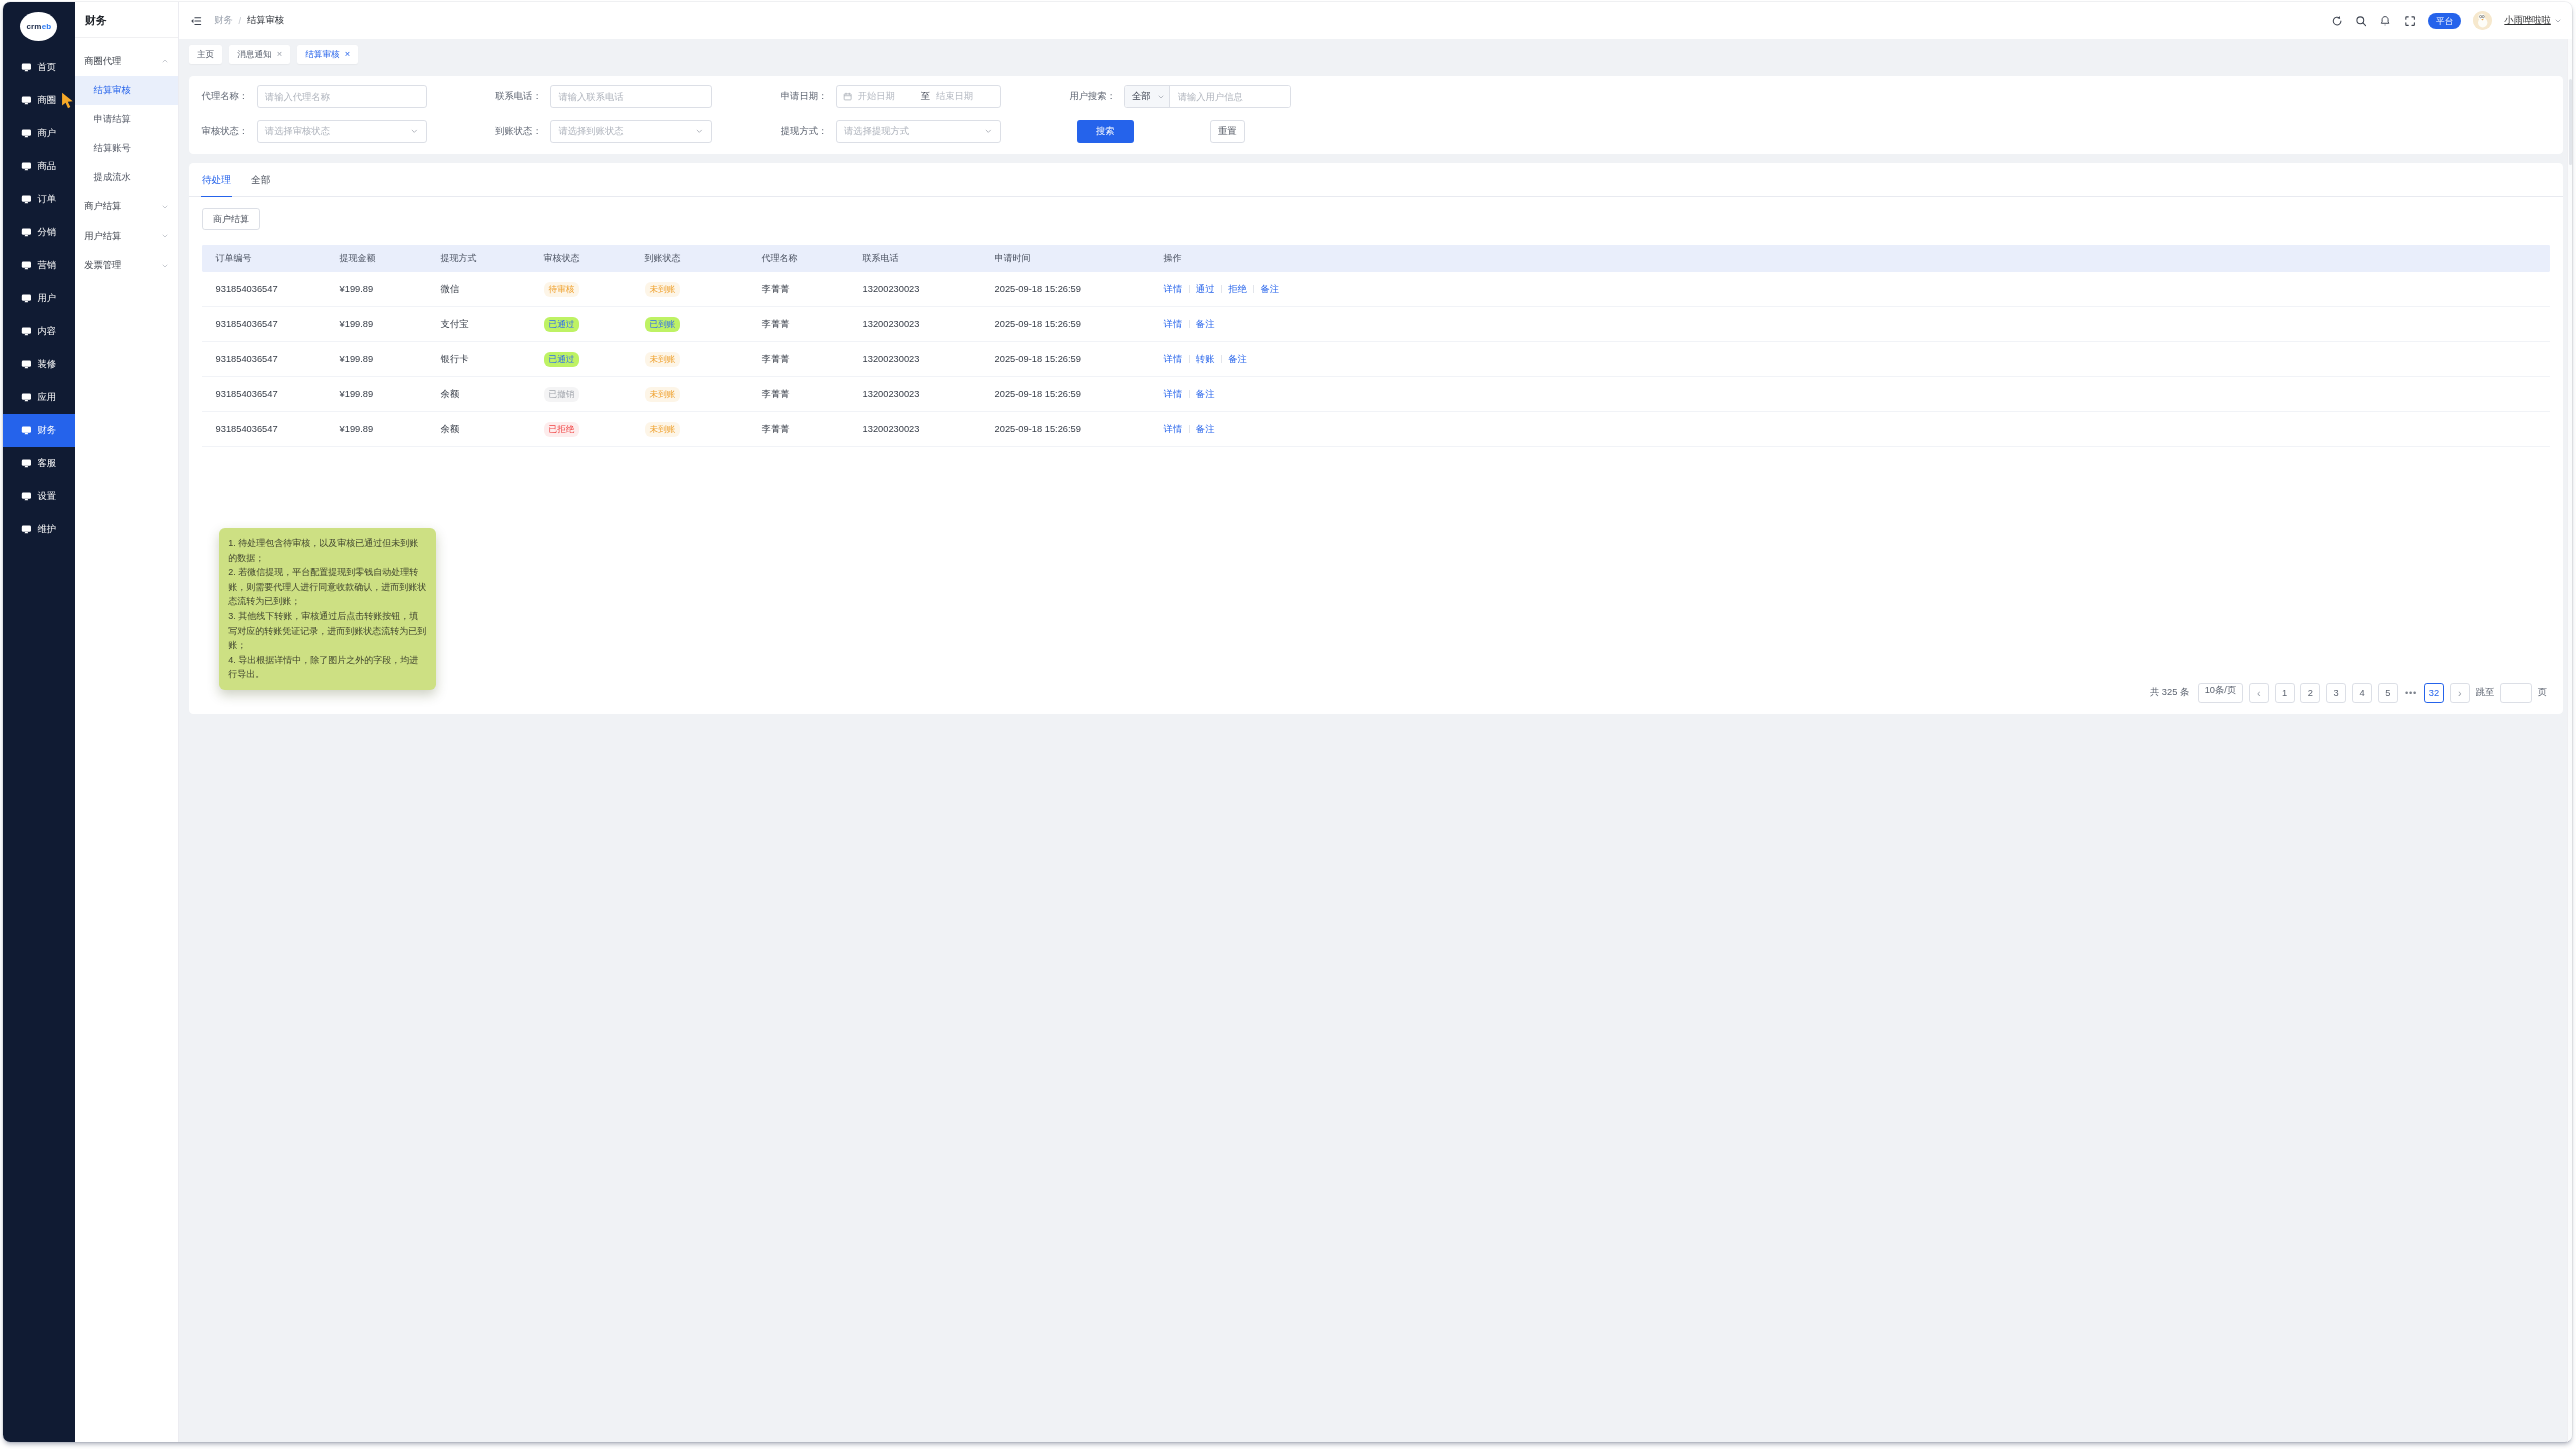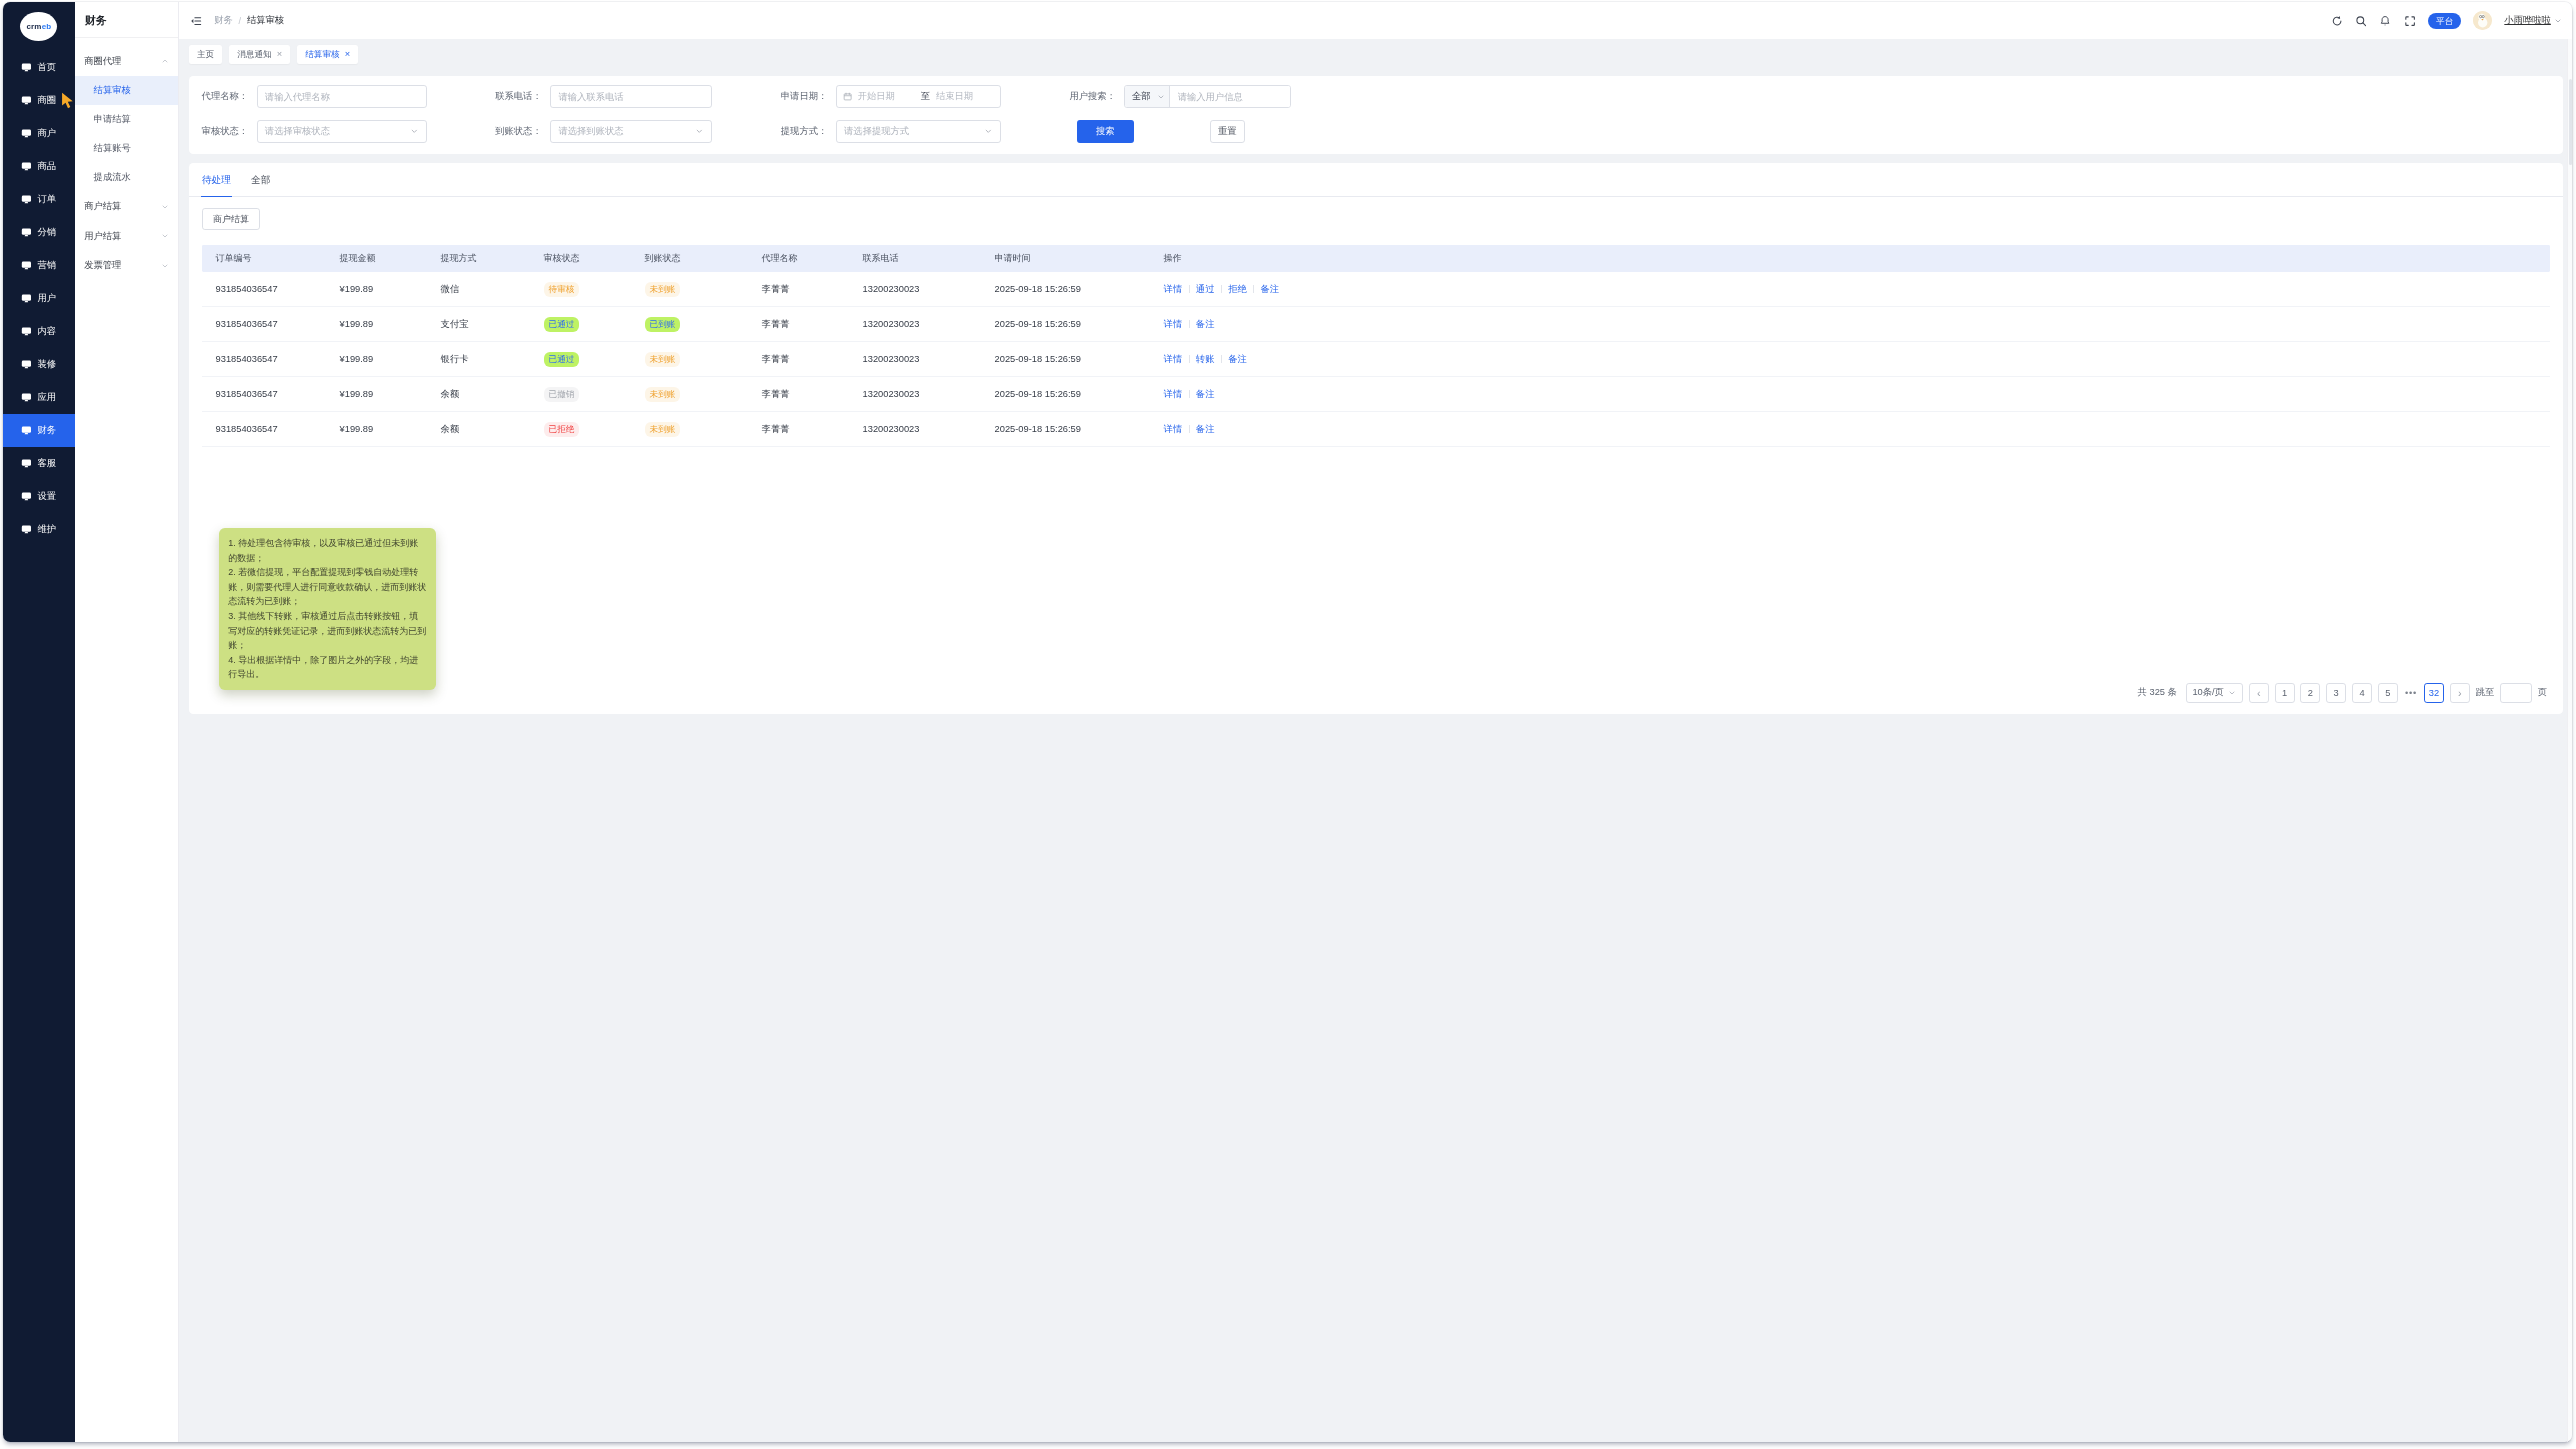--- a/index.html
+++ b/index.html
@@ -111,21 +111,21 @@
   
   .note { position:absolute; left:30px; top:365px; width:217px; background:#cde083; border-radius:5.8px;
     padding:8px 9.3px; color:#40452f; font-size:9px; line-height:1.62;
     box-shadow:0 5px 11.5px rgba(60,70,20,.25); }
 
   
   .pagination { position:absolute; right:16px; bottom:11.5px; display:flex; align-items:center; gap:5.8px;
     color:#5c6370; font-size:9.3px;justify-content:space-between; }
   .pg-total { margin-right:2.9px; }
   .pg-size { height:20px; border:0.7px solid #dcdfe6; border-radius:2.9px; display:flex; align-items:center;
-    gap:4.3px; padding:0 5.8px; cursor:pointer; background:#fff; }
+    gap:4.3px; padding:0 5.8px; cursor:pointer; background:#fff;flex-direction:column; }
   .pg-size .cv { width:8px; height:8px; color:#a0a5ae; }
   .pg-btn { min-width:20px; height:20px; border:0.7px solid #dcdfe6; border-radius:2.9px; background:#fff;
     display:flex; align-items:center; justify-content:center; cursor:pointer; color:#5c6370; }
   .pg-btn.arrow { color:#9aa0aa; font-size:10.8px; }
   .pg-btn.current { border-color:#2563eb; color:#2563eb; }
   .pg-dots { letter-spacing:0.7px; color:#7c828c; padding:0 1.4px; cursor:pointer; }
   .pg-jump { width:32px; height:20px; border:0.7px solid #dcdfe6; border-radius:2.9px; text-align:center;
     outline:none; font-family:inherit; font-size:9.3px; }
 
   .scroll-track { position:absolute; right:0; top:37px; bottom:0; width:5px; background:#fafbfc;

